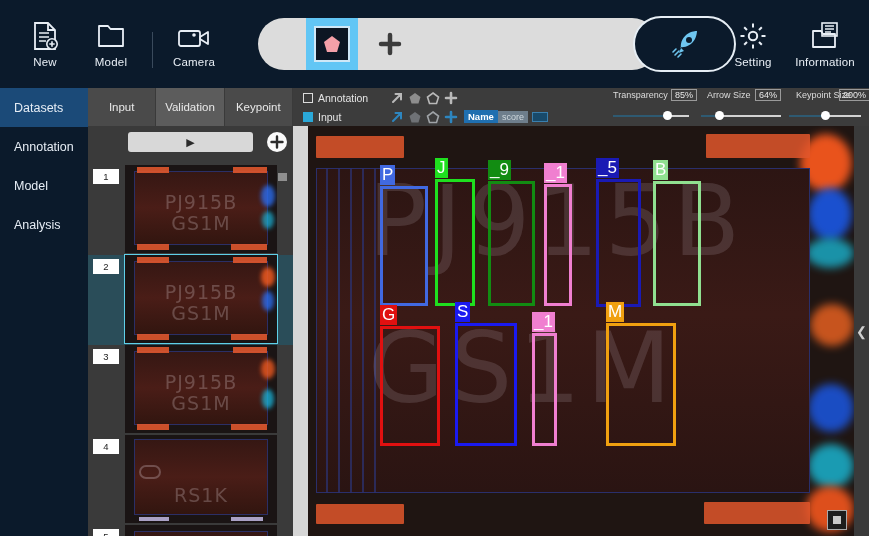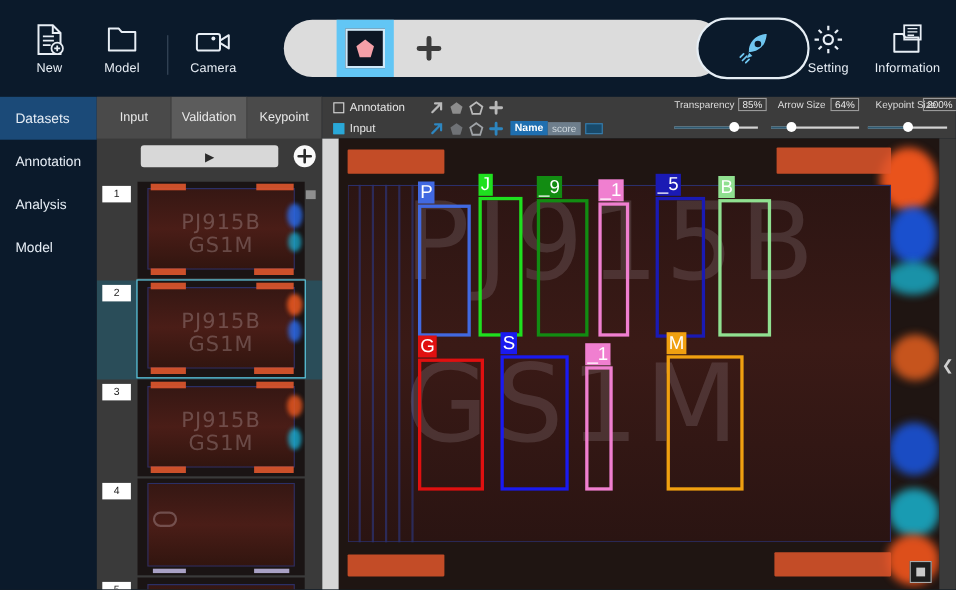--- a/index.html
+++ b/index.html
@@ -231,24 +231,24 @@
   </div>
 
   <div class="leftnav">
     <div class="nav-item sel">
       <span>Datasets</span>
     </div>
     <div class="nav-item">
       <span>Annotation</span>
     </div>
     <div class="nav-item">
+      <span>Model</span>
+    </div>
+    <div class="nav-item">
       <span>Analysis</span>
-    </div>
-    <div class="nav-item">
-      <span>Model</span>
     </div>
   </div>
 
   <div class="thumbpanel"></div>
 
   <div class="tabs">
     <div class="tab">
       <span>Input</span>
     </div>
     <div class="tab sel">
@@ -320,20 +320,21 @@
     </div>
 
     <div class="thumbrow">
       <div class="thumbnum">4</div>
       <div class="thumbimg">
         <div class="tchip" style="top:4px;height:76px"></div>
         <div class="tpad" style="left:14px;top:82px;width:30px;height:4px;background:#b9b0d8"></div>
         <div class="tpad" style="left:106px;top:82px;width:32px;height:4px;background:#b9b0d8"></div>
         <div style="position:absolute;left:14px;top:30px;width:22px;height:14px;
              border:2px solid rgba(215,200,205,.3);border-radius:8px"></div>
+        <div class="ttext" style="top:50px">RS1K</div>
       </div>
     </div>
 
     <div class="thumbrow">
       <div class="thumbnum">5</div>
       <div class="thumbimg">
         <div class="tchip"></div>
       </div>
     </div>
   </div>

